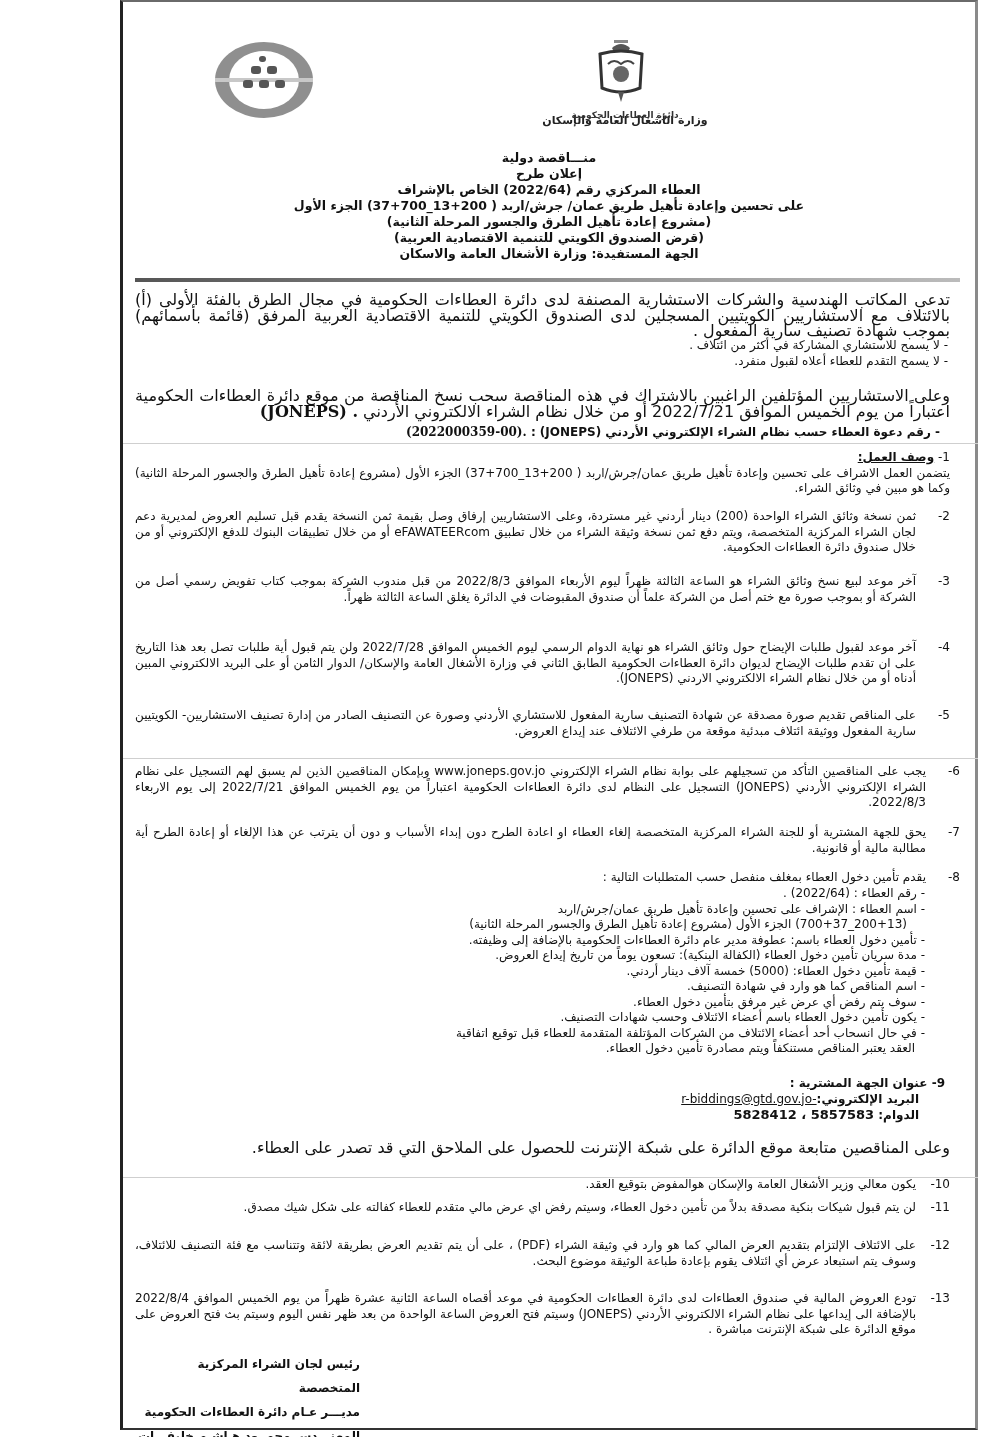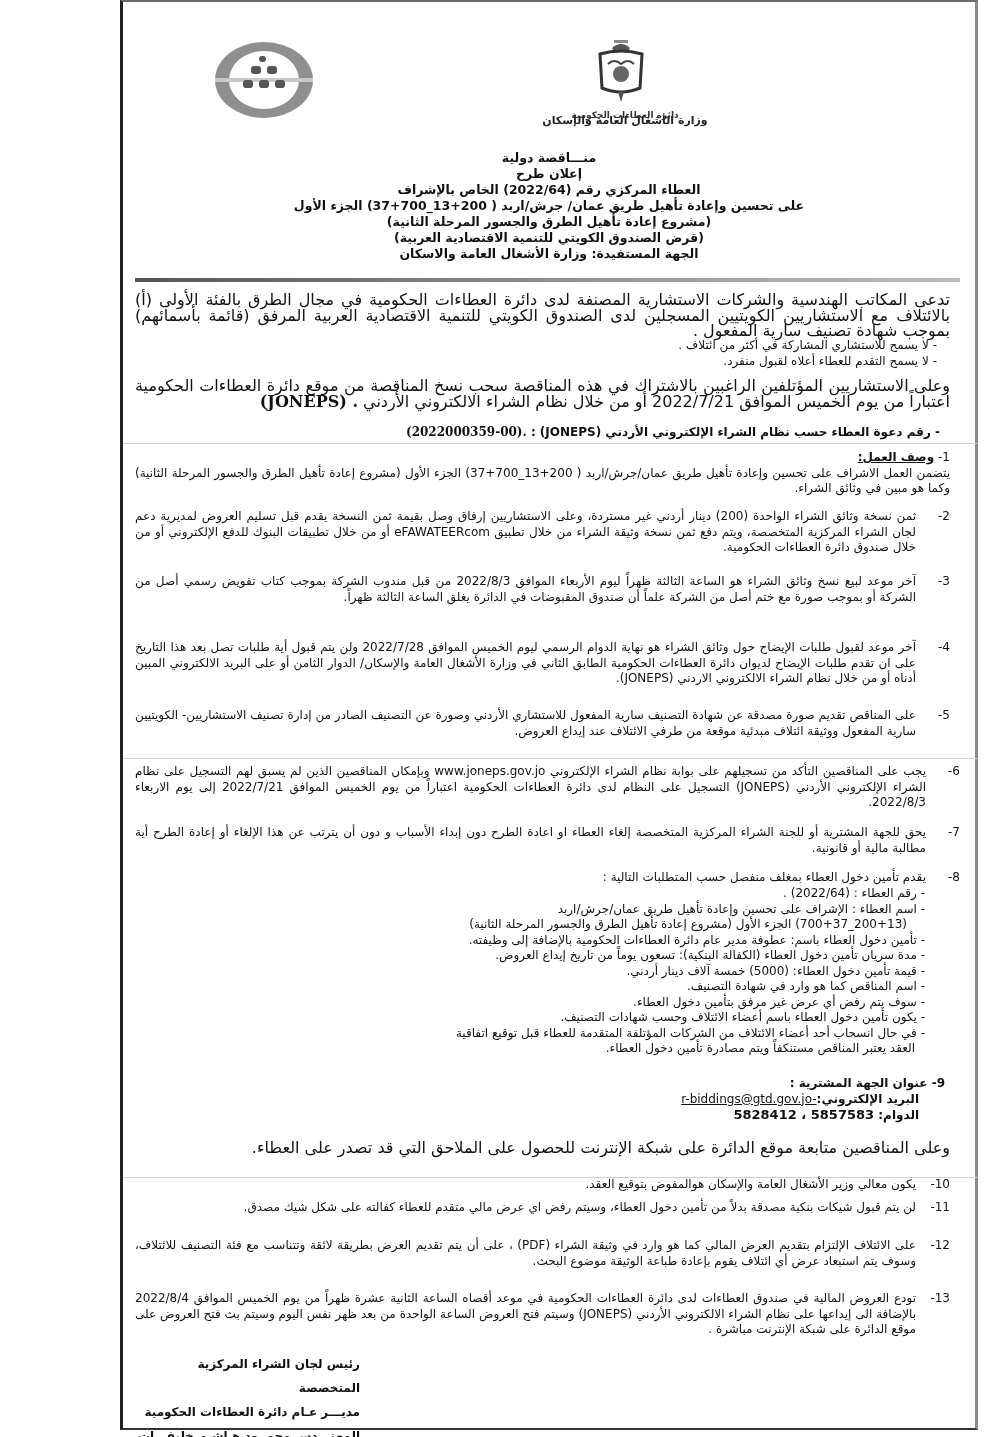--- a/index.html
+++ b/index.html
@@ -65,26 +65,26 @@
   <div>العطاء المركزي رقم (2022/64) الخاص بالإشراف</div>
   <div>على تحسين وإعادة تأهيل طريق عمان/ جرش/اربد ( 200+13_700+37) الجزء الأول</div>
   <div>(مشروع إعادة تأهيل الطرق والجسور المرحلة الثانية)</div>
   <div>(قرض الصندوق الكويتي للتنمية الاقتصادية العربية)</div>
   <div>الجهة المستفيدة: وزارة الأشغال العامة والاسكان</div>
 </div>
 
 <div class="abs hr" style="left:135px;top:278px;width:825px;"></div>
 
 <div class="abs para rtl" style="left:135px;top:292px;width:815px;">تدعى المكاتب الهندسية والشركات الاستشارية المصنفة لدى دائرة العطاءات الحكومية في مجال الطرق بالفئة الأولى (أ) بالائتلاف مع الاستشاريين الكويتيين المسجلين لدى الصندوق الكويتي للتنمية الاقتصادية العربية المرفق (قائمة بأسمائهم) بموجب شهادة تصنيف سارية المفعول .</div>
-<div class="abs bullets rtl" style="left:127px;top:338px;width:810px;text-align:right;">
+<div class="abs bullets rtl" style="left:138px;top:338px;width:810px;text-align:right;">
   <div>- لا يسمح للاستشاري المشاركة في أكثر من ائتلاف .</div>
   <div>- لا يسمح التقدم للعطاء أعلاه لقبول منفرد.</div>
 </div>
 
-<div class="abs para rtl" style="left:135px;top:378px;width:815px;">
+<div class="abs para rtl" style="left:135px;top:388px;width:815px;">
   <span>وعلى الاستشاريين المؤتلفين الراغبين بالاشتراك في هذه المناقصة سحب نسخ المناقصة من موقع دائرة العطاءات الحكومية اعتباراً من يوم الخميس الموافق 2022/7/21 أو من خلال نظام الشراء الالكتروني الأردني</span>
   <span class="latin-bold">(JONEPS) .</span>
 </div>
 <div class="abs rtl" style="left:135px;top:425px;width:805px;text-align:right;font-size:12px;font-weight:bold;">
   <span>- رقم دعوة العطاء حسب نظام الشراء الإلكتروني الأردني (JONEPS) :</span>
   <span class="latin-bold">(2022000359-00).</span>
 </div>
 
 <div class="abs hr-light" style="left:123px;top:443px;width:855px;"></div>
 

